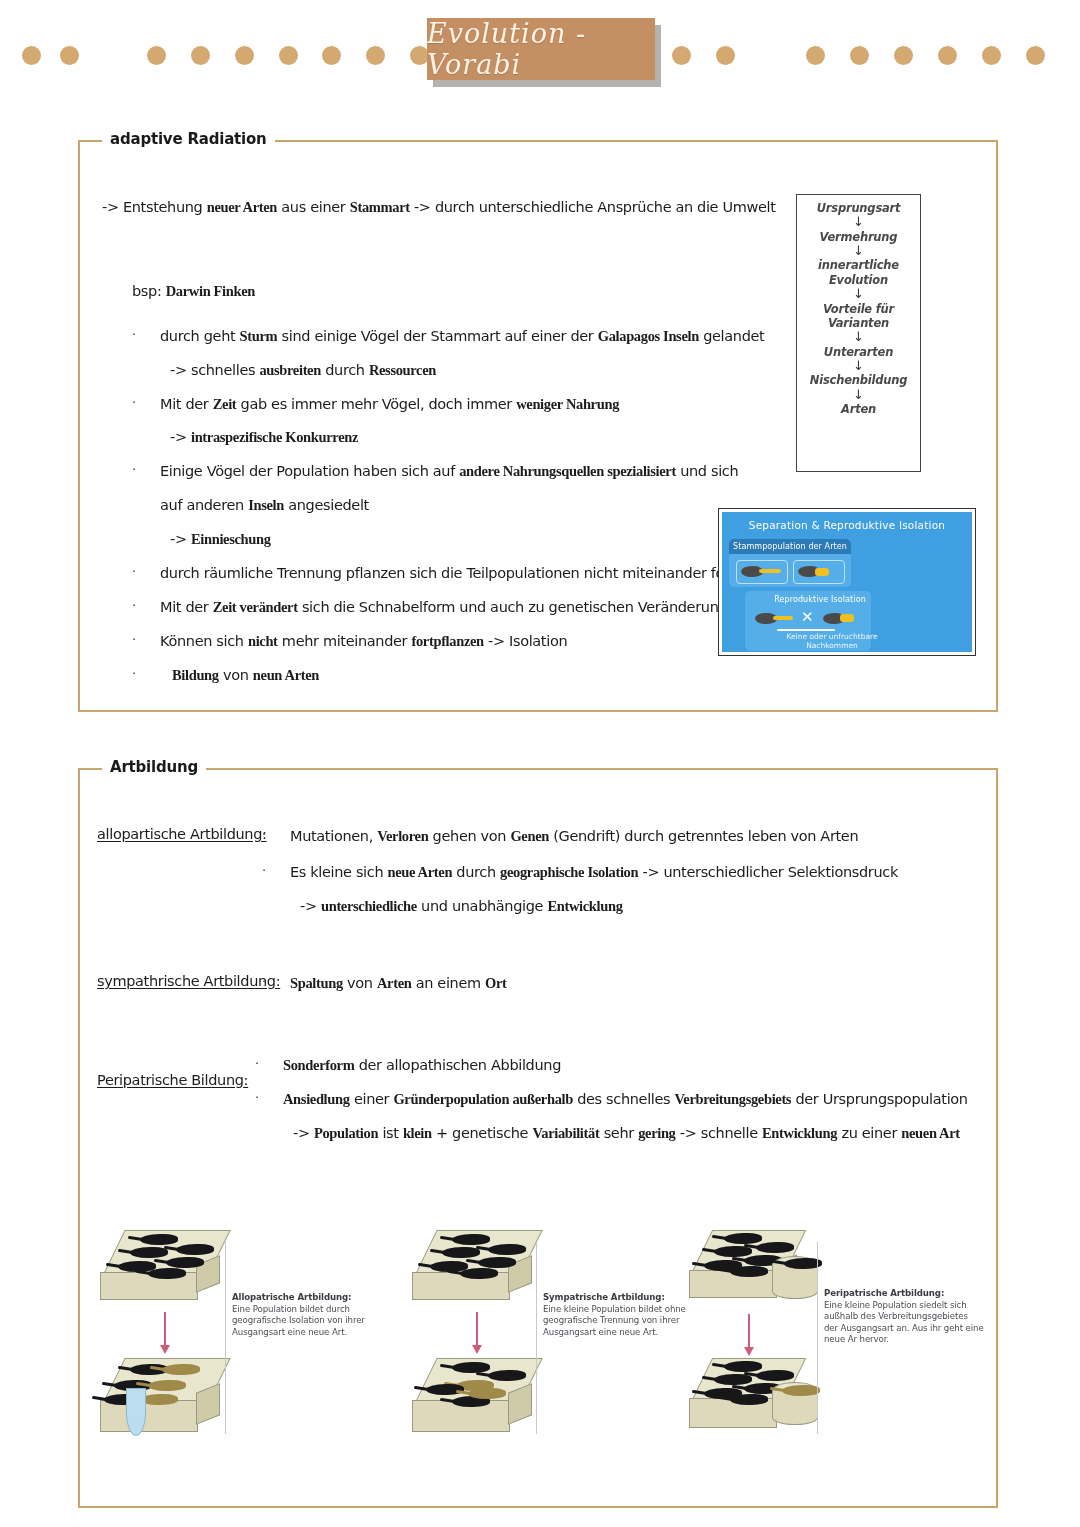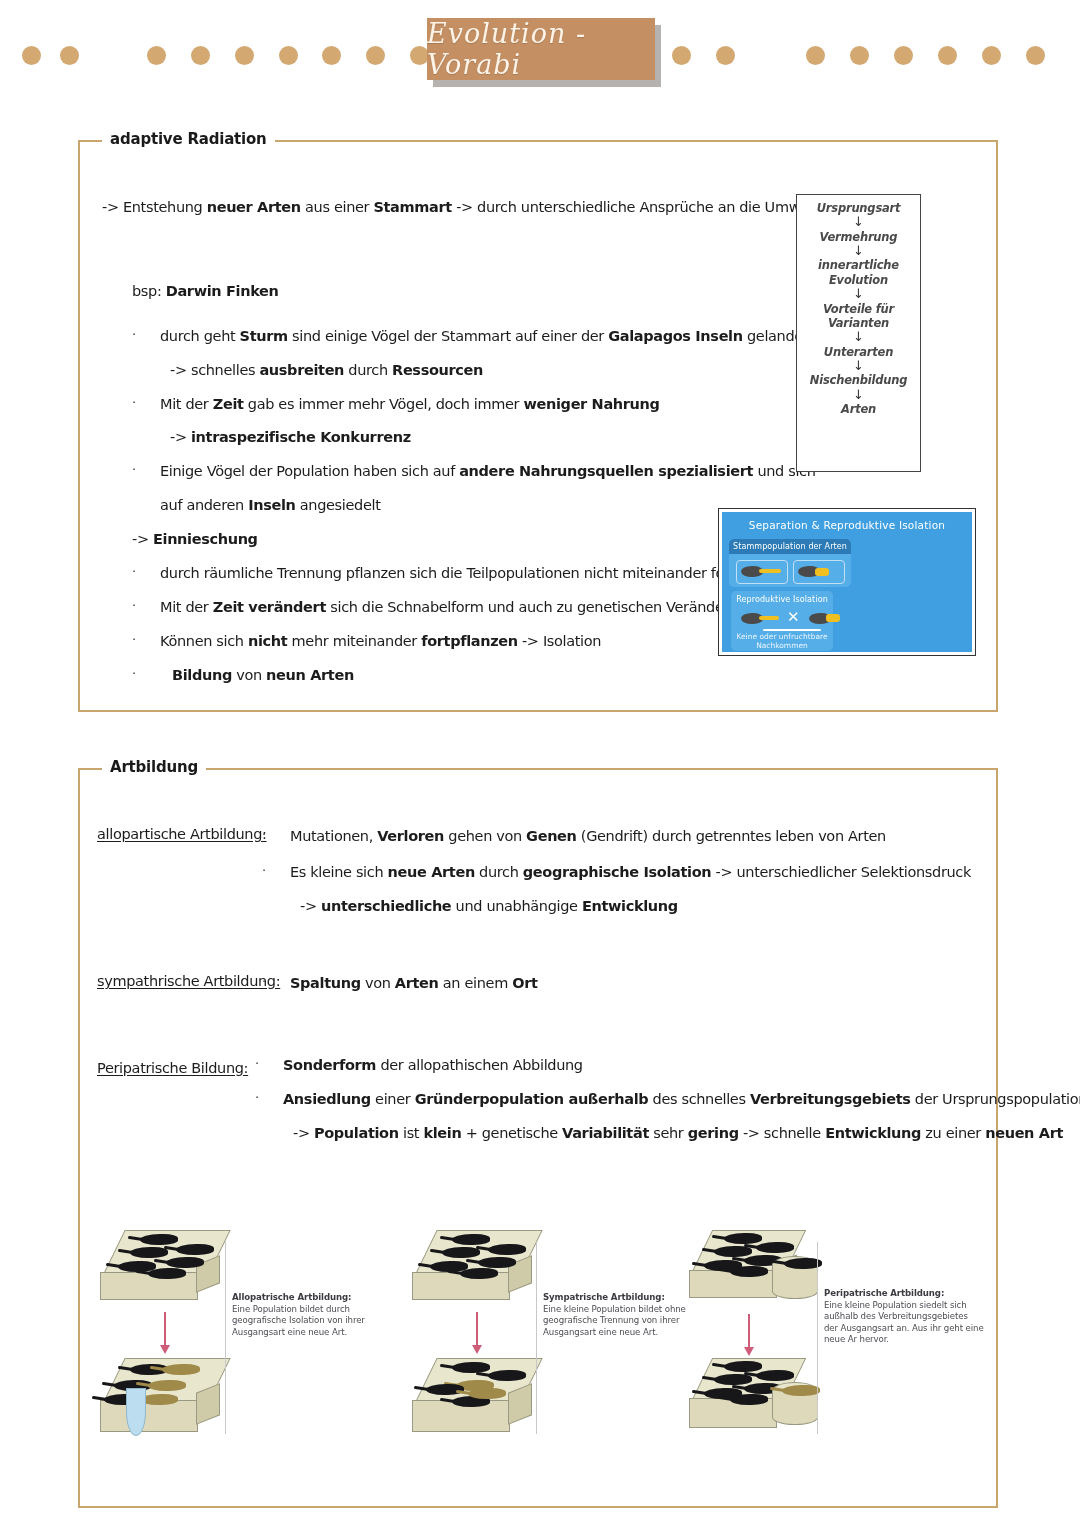--- a/index.html
+++ b/index.html
@@ -73,21 +73,21 @@
   #box-artbildung { left: 78px; top: 768px; width: 920px; height: 740px; }
 
   
   .hw {
     font-family: "DejaVu Sans", sans-serif;
     font-size: 14.5px;
     color: #1c1c1c;
     letter-spacing: -0.35px;
     white-space: nowrap;
   }
-  .hw b { font-weight: bold; }
+  .hw b { font-weight: bold; font-family: Liberation Serif, serif; }
   .thin { font-weight: 400; }
 
   .line { position: absolute; }
 
   .bullet-dot {
     position: absolute;
     font-size: 13px;
     color: #333;
   }
 
@@ -145,21 +145,21 @@
     font-size: 10.5px;
     padding-top: 7px;
     letter-spacing: 0.2px;
   }
   .blue-panel {
     position: absolute;
     background: #56aee8;
     border-radius: 5px;
   }
   #panel-stamm { left: 7px; top: 27px; width: 122px; height: 48px; }
-  #panel-repro { left: 9px; top: 79px; width: 102px; height: 60px; }
+  #panel-repro { left: 23px; top: 79px; width: 102px; height: 60px; padding-left: 24px; }
   #panel-koex  { left: 134px; top: 27px; width: 116px; height: 112px; }
   .blue-panel-hd {
     color: #fff;
     font-size: 8px;
     text-align: center;
     padding-top: 3px;
     letter-spacing: 0.1px;
   }
   #panel-stamm .blue-panel-hd { background: #2c7bb6; border-radius: 5px 5px 0 0; padding: 3px 0 3px; }
   .finch {
@@ -371,21 +371,21 @@
   <div class="line" style="left:52px; top:319px;">
     <span class="bullet-dot" style="left:0;top:1px;">·</span>
     <span class="hw" style="margin-left:28px;"><span class="thin">Einige Vögel der Population haben sich auf </span><b>andere Nahrungsquellen spezialisiert</b><span class="thin"> und sich</span></span>
   </div>
 
   <div class="line" style="left:52px; top:353px;">
     <span class="hw" style="margin-left:28px;"><span class="thin">auf anderen </span><b>Inseln</b><span class="thin"> angesiedelt</span></span>
   </div>
 
   <div class="line" style="left:52px; top:387px;">
-    <span class="hw" style="text-align:right;"><span class="thin">-&gt; </span><b>Einnieschung</b></span>
+    <span class="hw" style="margin-left:38px;text-align:right;"><span class="thin">-&gt; </span><b>Einnieschung</b></span>
   </div>
 
   <div class="line" style="left:52px; top:421px;">
     <span class="bullet-dot" style="left:0;top:1px;">·</span>
     <span class="hw" style="margin-left:28px;"><span class="thin">durch räumliche Trennung pflanzen sich die Teilpopulationen nicht miteinander fort</span></span>
   </div>
 
   <div class="line" style="left:52px; top:455px;">
     <span class="bullet-dot" style="left:0;top:1px;">·</span>
     <span class="hw" style="margin-left:28px;"><span class="thin">Mit der </span><b>Zeit verändert</b><span class="thin"> sich die Schnabelform und auch zu genetischen Veränderungen</span></span>
@@ -467,21 +467,21 @@
     <span class="hw" style="margin-left:38px;"><span class="thin">-&gt; </span><b>unterschiedliche</b><span class="thin"> und unabhängige </span><b>Entwicklung</b></span>
   </div>
 
   <div class="line hw label-underline" style="left:17px; top:203px;">sympathrische Artbildung:</div>
 
   <div class="line" style="left:182px; top:203px;">
     <span class="bullet-dot" style="left:0;top:1px;">·</span>
     <span class="hw" style="margin-left:28px;"><b>Spaltung</b><span class="thin"> von </span><b>Arten</b><span class="thin"> an einem </span><b>Ort</b></span>
   </div>
 
-  <div class="line hw label-underline" style="left:17px; top:290px;">Peripatrische Bildung:</div>
+  <div class="line hw label-underline" style="left:17px; top:302px;">Peripatrische Bildung:</div>
 
   <div class="line" style="left:175px; top:285px;">
     <span class="bullet-dot" style="left:0;top:1px;">·</span>
     <span class="hw" style="margin-left:28px;"><b>Sonderform</b><span class="thin"> der allopathischen Abbildung</span></span>
   </div>
 
   <div class="line" style="left:175px; top:319px;">
     <span class="bullet-dot" style="left:0;top:1px;">·</span>
     <span class="hw" style="margin-left:28px;"><b>Ansiedlung</b><span class="thin"> einer </span><b>Gründerpopulation außerhalb</b><span class="thin"> des schnelles </span><b>Verbreitungsgebiets</b><span class="thin"> der Ursprungspopulation</span></span>
   </div>

